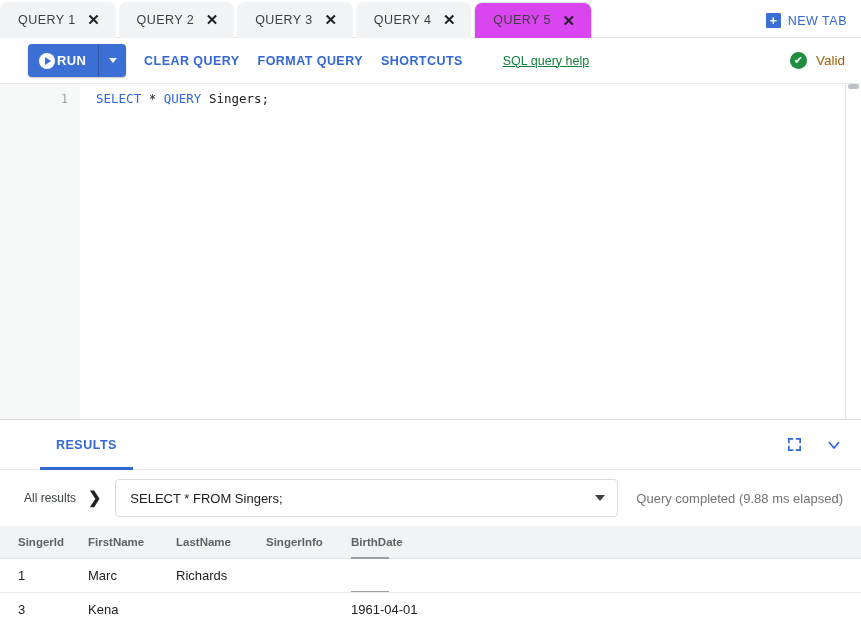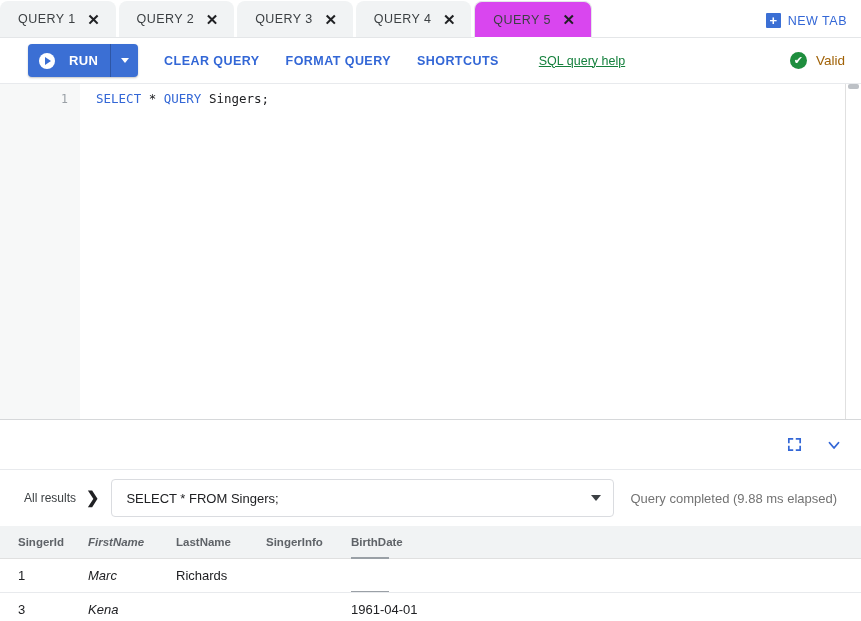--- a/index.html
+++ b/index.html
@@ -10,21 +10,21 @@
     color: #202124;
     overflow: hidden;
   }
 
   
   .tabstrip {
     position: relative;
     height: 38px;
     background: #ffffff;
     display: flex;
-    align-items: flex-end;
+    align-items: center;
     border-bottom: 1px solid #e4e6e8;
   }
   .tabs { display: flex; align-items: flex-end; height: 38px; }
   .tab {
     height: 36px;
     display: flex;
     align-items: center;
     gap: 10px;
     padding: 0 14px 0 18px;
     background: #f1f3f4;
@@ -94,21 +94,21 @@
     display: flex;
     align-items: stretch;
     background: #3b6fd4;
     border-radius: 4px;
     height: 33px;
     box-shadow: 0 1px 2px rgba(60,64,67,.3);
     cursor: pointer;
     overflow: hidden;
   }
   .run-main {
-    display: flex; align-items: center; gap: 14px;
+    display: flex; align-items: center; gap: 2px;
     padding: 0 12px 0 11px;
   }
   .run-play {
     width: 16px; height: 16px;
     border-radius: 50%;
     background: #ffffff;
     display: flex; align-items: center; justify-content: center;
   }
   .run-play::after {
     content: "";
@@ -131,21 +131,21 @@
     width: 0; height: 0;
     border-left: 4px solid transparent;
     border-right: 4px solid transparent;
     border-top: 5px solid #ffffff;
   }
   .tb-action {
     color: #3367d6;
     font-size: 12.5px;
     font-weight: 600;
     letter-spacing: .45px;
-    margin-left: 26px;
+    margin-left: 18px;
     cursor: pointer;
     white-space: nowrap;
   }
   .tb-link {
     color: #15803d;
     font-size: 12.5px;
     text-decoration: underline;
     margin-left: 40px;
     cursor: pointer;
     white-space: nowrap;
@@ -253,20 +253,21 @@
     display: flex; align-items: center; gap: 22px;
   }
   .icon-btn { cursor: pointer; display: flex; align-items: center; }
 
   .query-row {
     height: 56px;
     display: flex;
     align-items: center;
     padding: 0 18px 0 24px;
     gap: 0;
+    justify-content: space-between;
   }
   .crumb {
     font-size: 12px;
     color: #3c4043;
   }
   .crumb-sep {
     margin: 0 12px 0 10px;
     font-size: 16px;
     font-weight: 700;
     color: #202124;
@@ -320,21 +321,21 @@
     font-size: 13px;
     color: #202124;
     padding: 9px 0;
     height: 29px;
     border-bottom: 1px solid #e8eaed;
     overflow: hidden;
     white-space: nowrap;
     text-overflow: ellipsis;
   }
   .c0 { width: 88px; padding-left: 18px !important; }
-  .c1 { width: 88px; font-style: italic; }
+  .c1 { width: 88px; }
   .c2 { width: 90px; }
   .c3 { width: 85px; }
   .c4 { width: 82px; }
   .c5 { width: 428px; }
   
   .handle-col { position: relative; }
   .handle-col::after {
     content: "";
     position: absolute;
     left: 0; bottom: -1px;
@@ -410,20 +411,23 @@
     <div class="code-line"><span class="kw">SELECT</span><span> * </span><span class="kw">QUERY</span><span> Singers;</span></div>
   </div>
   <div class="editor-rail">
     <div class="editor-thumb"></div>
   </div>
 </div>
 
 <div class="results-panel">
 
   <div class="res-tabs">
+    <div class="res-tab active">
+        <span>RESULTS</span>
+      </div>
 
     <div class="res-tools">
       <span class="icon-btn">
         <svg width="17" height="17" viewBox="0 0 24 24" fill="none" stroke="#3367d6" stroke-width="2.4" stroke-linecap="square">
           <path d="M4 9 V4 H9"></path>
             <path d="M15 4 H20 V9"></path>
             <path d="M20 15 V20 H15"></path>
             <path d="M9 20 H4 V15"></path>
         </svg>
       </span>

